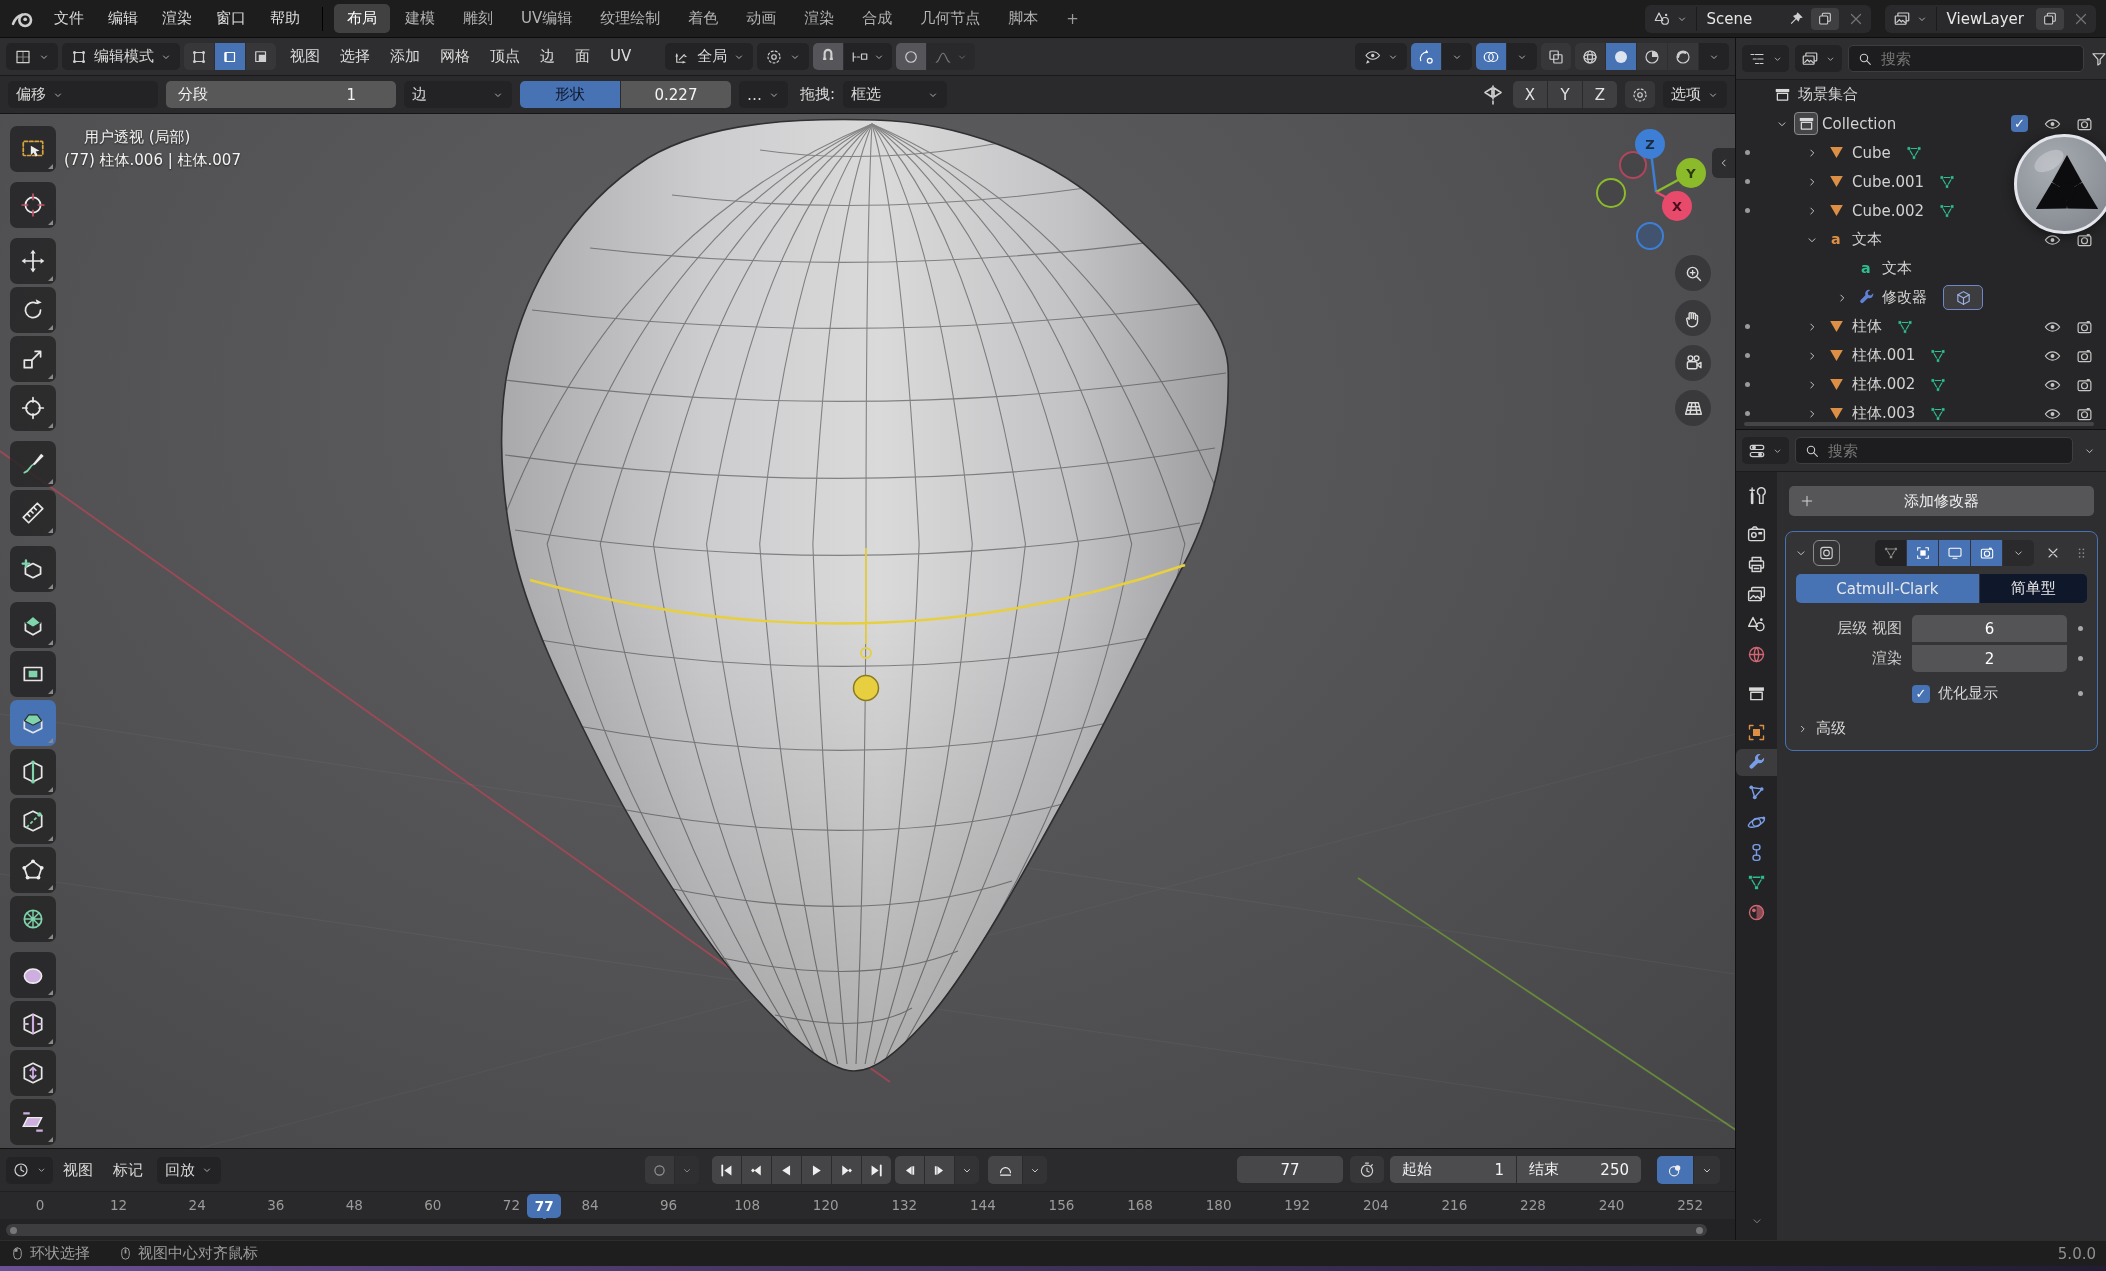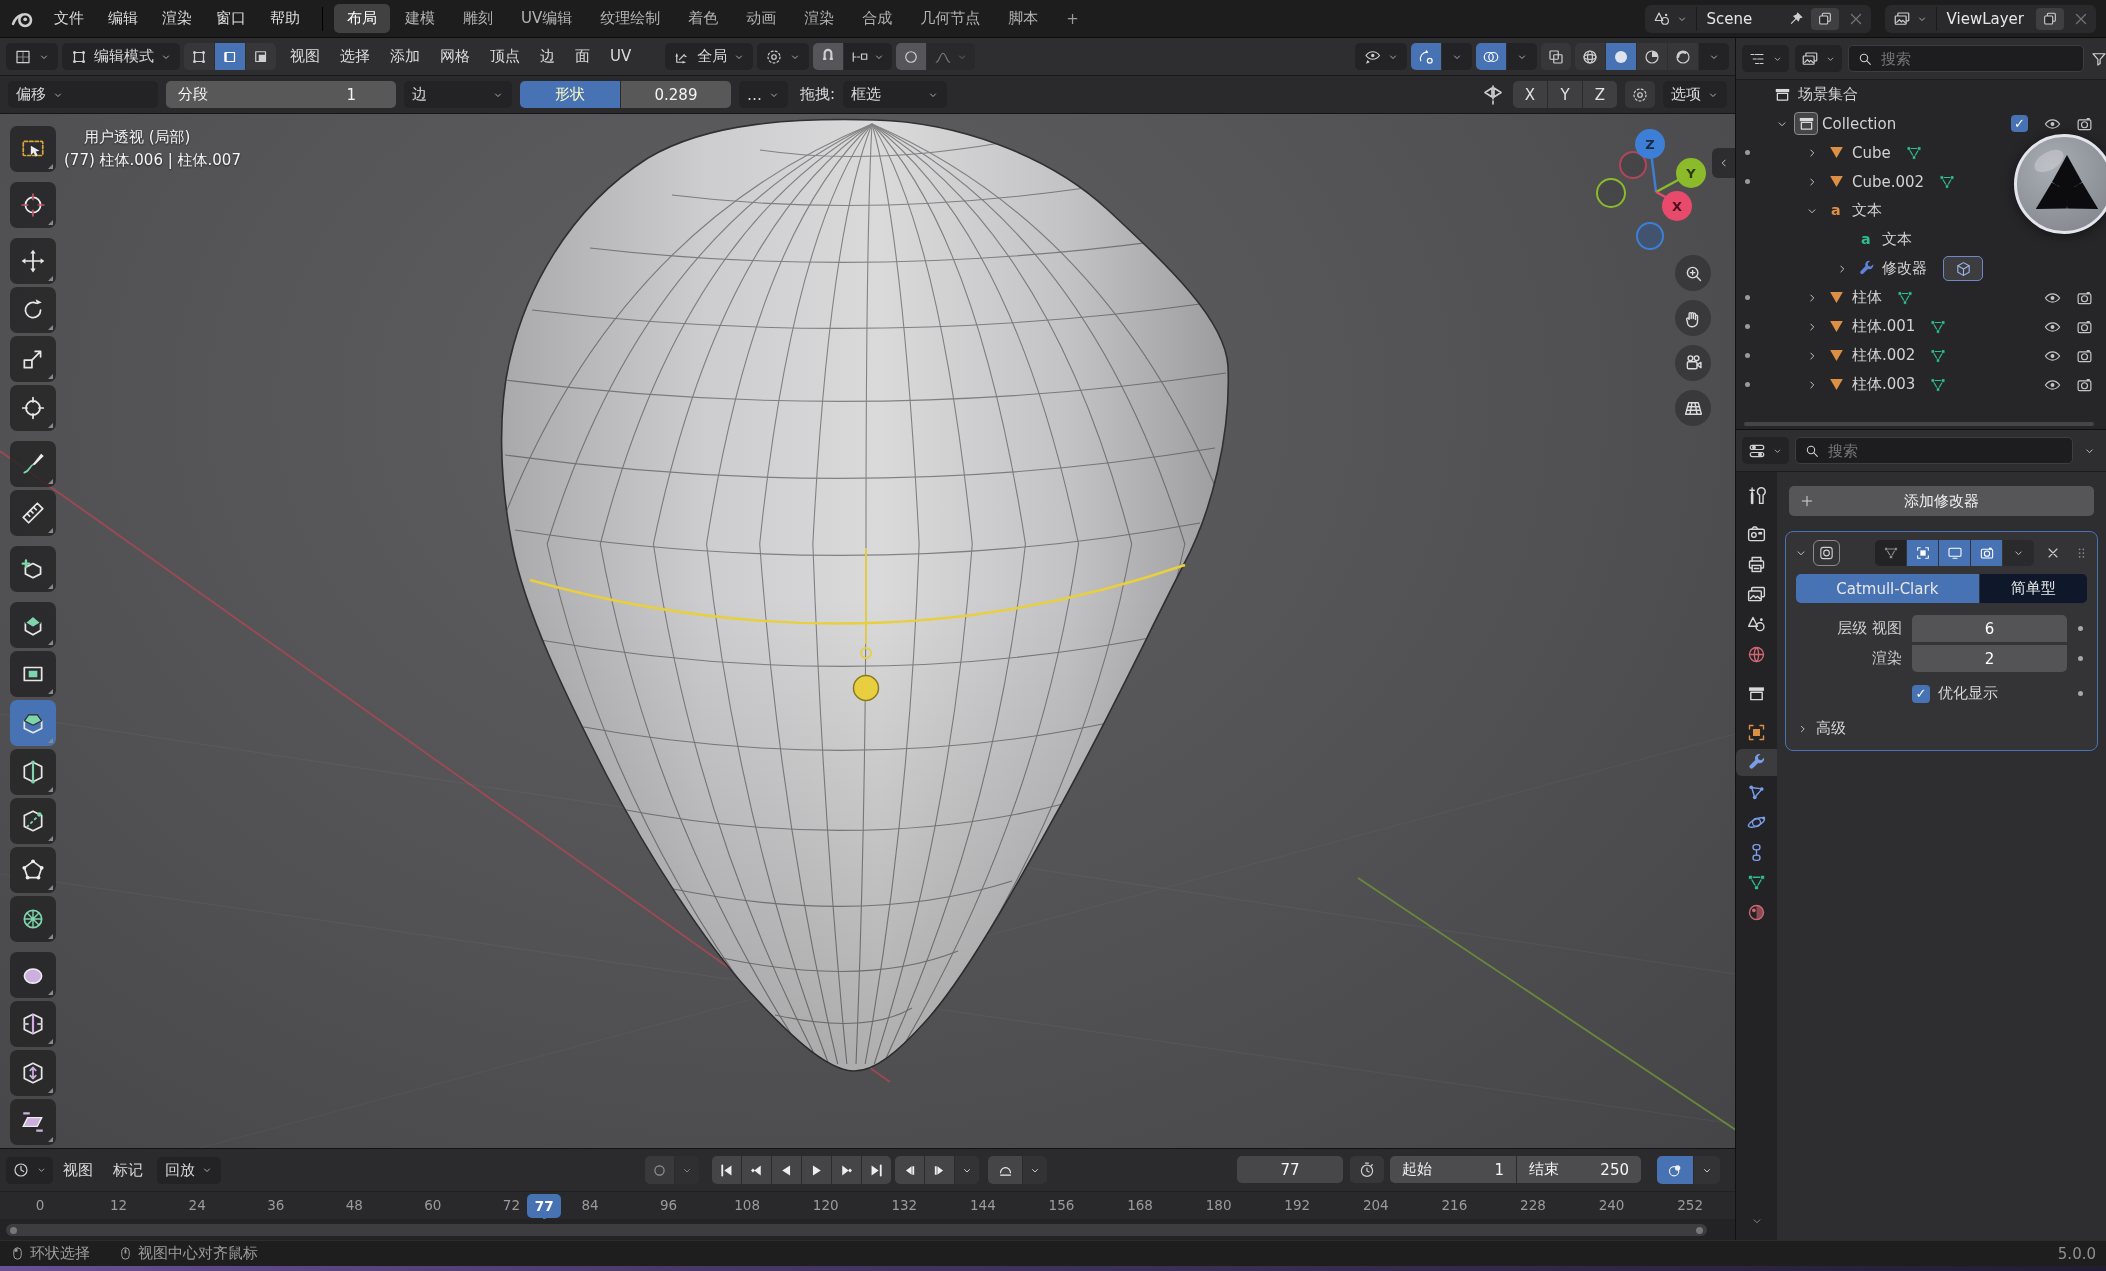--- a/index.html
+++ b/index.html
@@ -19,21 +19,21 @@
   .tbwidget{display:flex;align-items:center;background:#2a2a2c;border-radius:6px;height:28px;margin-left:14px}
   .tbwidget .seg{display:flex;align-items:center;gap:5px;padding:0 8px;height:100%}
   .tbwidget .txt{color:#e6e6e6;padding:0 10px;min-width:86px}
   .tbwidget .mini{background:#3f3f42;border-radius:4px;height:22px;width:28px;display:flex;align-items:center;justify-content:center;margin:0 2px}
   .dim{opacity:.45}
   
   #vph{left:0;top:38px;width:1735px;height:38px;background:#2e2e30;display:flex;align-items:center;border-bottom:1px solid #191919;gap:4px;padding:0 6px}
   .dd{display:flex;align-items:center;gap:6px;background:#232325;border-radius:5px;padding:0 8px;height:27px;color:#d8d8d8;white-space:nowrap}
   .btn{display:flex;align-items:center;justify-content:center;background:#37373a;height:27px;min-width:30px;border-radius:5px}
   .btn.flat{background:#232325}
-  .blue{background:#4772b3!important;color:#fef9c3}
+  .blue{background:#4772b3!important;color:#0f172a}
   .blue svg.ic{color:#fff}
   .pressed{background:#55555a}
   .grp{display:flex;gap:1px}
   .grp>*{border-radius:0}
   .grp>:first-child{border-radius:5px 0 0 5px}
   .grp>:last-child{border-radius:0 5px 5px 0}
   .hmenu{padding:0 10px;color:#dcdcdc;white-space:nowrap}
   .spacer{flex:1}
   
   #tset{left:0;top:76px;width:1735px;height:38px;background:#2a2a2c;display:flex;align-items:center;gap:8px;padding:0 8px;border-bottom:1px solid #161616}
@@ -672,21 +672,21 @@
       <span>边</span>
       <svg class="ic" style="width:12px">
         <use href="#i-cv"></use>
       </svg>
     </div>
   <div class="seg2">
     <div class="btn blue" style="width:100px;border-radius:5px 0 0 5px">
         <span>形状</span>
       </div>
     <div class="field" style="width:110px;border-radius:0 5px 5px 0;justify-content:center">
-        <span>0.289</span>
+        <span>0.227</span>
       </div>
   </div>
   <div class="dd">
       <span>…</span>
       <svg class="ic" style="width:12px">
         <use href="#i-cv"></use>
       </svg>
     </div>
   <span style="margin-left:4px">拖拽:</span>
   <div class="dd" style="width:104px;justify-content:space-between">
@@ -1023,20 +1023,49 @@
           <svg class="ic" style="width:14px">
             <use href="#i-cr"></use>
           </svg>
         </span>
         <span class="oic">
           <svg class="ic" style="width:19px;height:19px;color:#dd9045">
             <use href="#i-trif"></use>
           </svg>
         </span>
         <span class="lbl">Cube</span>
+        <span class="dataic">
+          <svg class="ic" style="width:18px;height:18px;color:#2fbc8e">
+            <use href="#i-trio"></use>
+          </svg>
+        </span>
+        <span class="rctl" style="right:44px">
+          <svg class="ic" style="width:19px;color:#c6c6c6">
+            <use href="#i-eye"></use>
+          </svg>
+        </span>
+        <span class="rctl" style="right:12px">
+          <svg class="ic" style="width:19px;color:#c6c6c6">
+            <use href="#i-cam"></use>
+          </svg>
+        </span>
+      </div>
+      <div class="orow" style="padding-left:64px">
+        <span class="bullet"></span>
+        <span class="chev">
+          <svg class="ic" style="width:14px">
+            <use href="#i-cr"></use>
+          </svg>
+        </span>
+        <span class="oic">
+          <svg class="ic" style="width:19px;height:19px;color:#dd9045">
+            <use href="#i-trif"></use>
+          </svg>
+        </span>
+        <span class="lbl">Cube.001</span>
         <span class="dataic">
           <svg class="ic" style="width:18px;height:18px;color:#2fbc8e">
             <use href="#i-trio"></use>
           </svg>
         </span>
         <span class="rctl" style="right:44px">
           <svg class="ic" style="width:19px;color:#c6c6c6">
             <use href="#i-eye"></use>
           </svg>
         </span>

